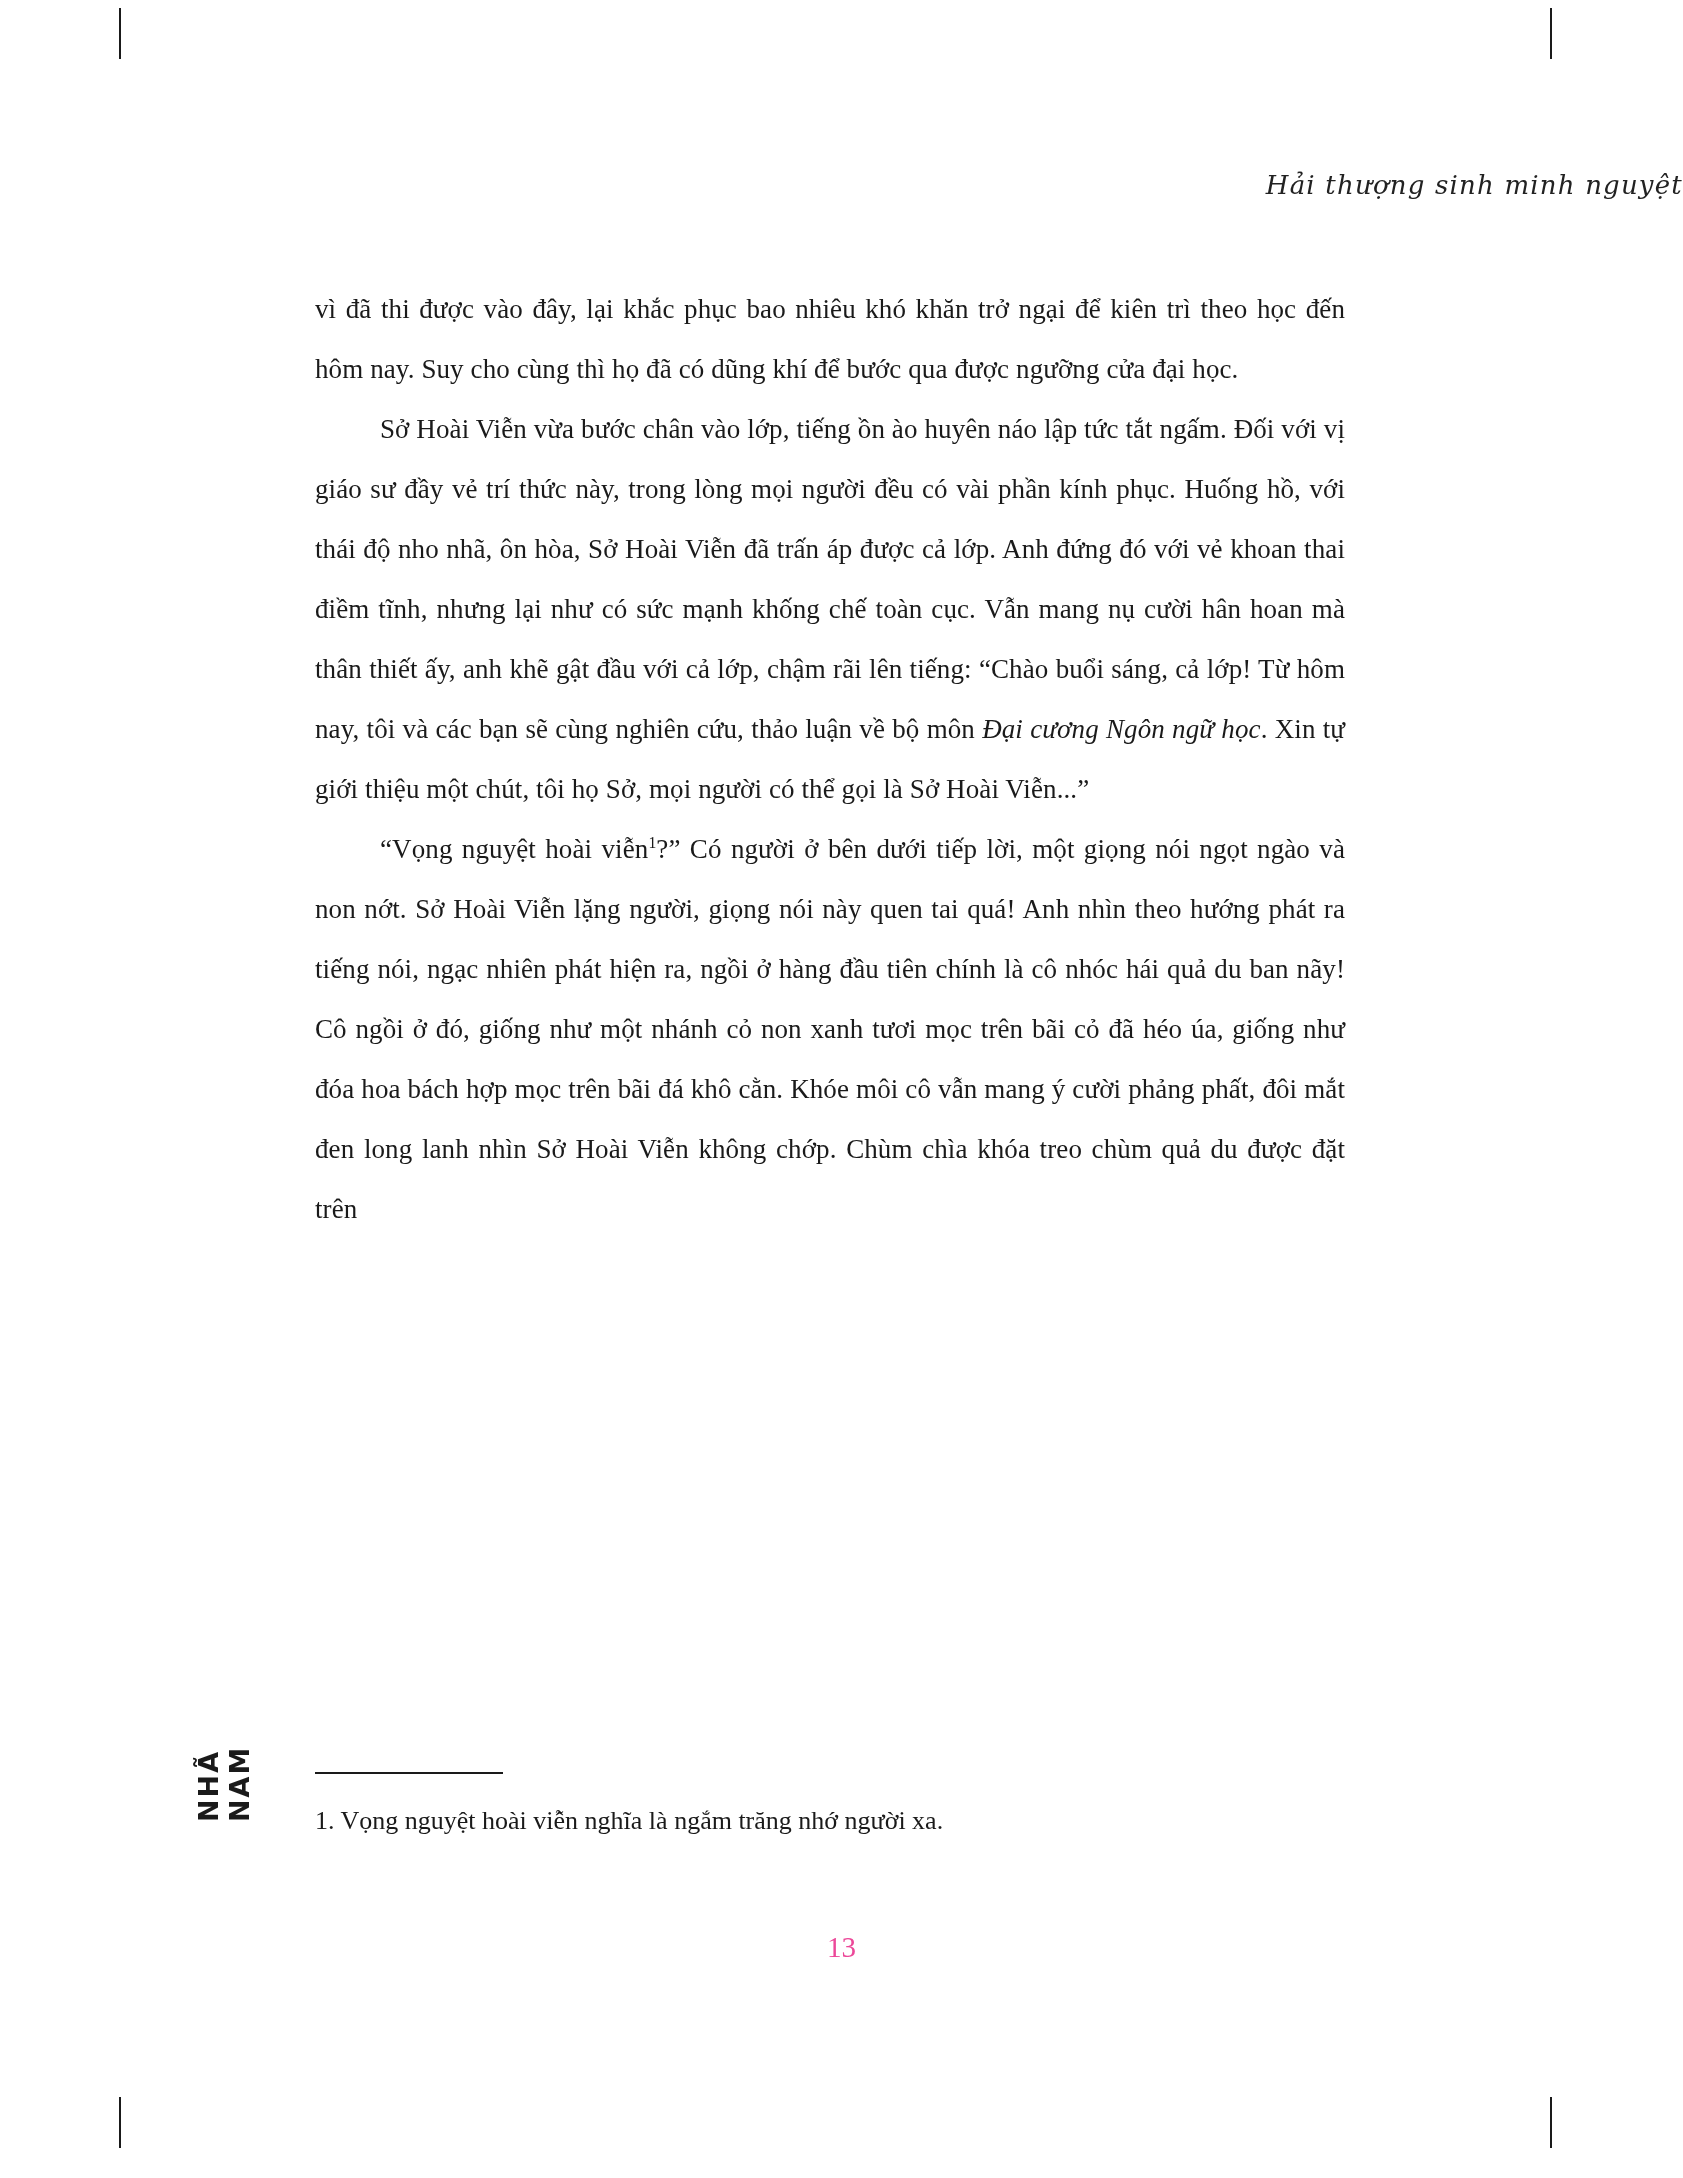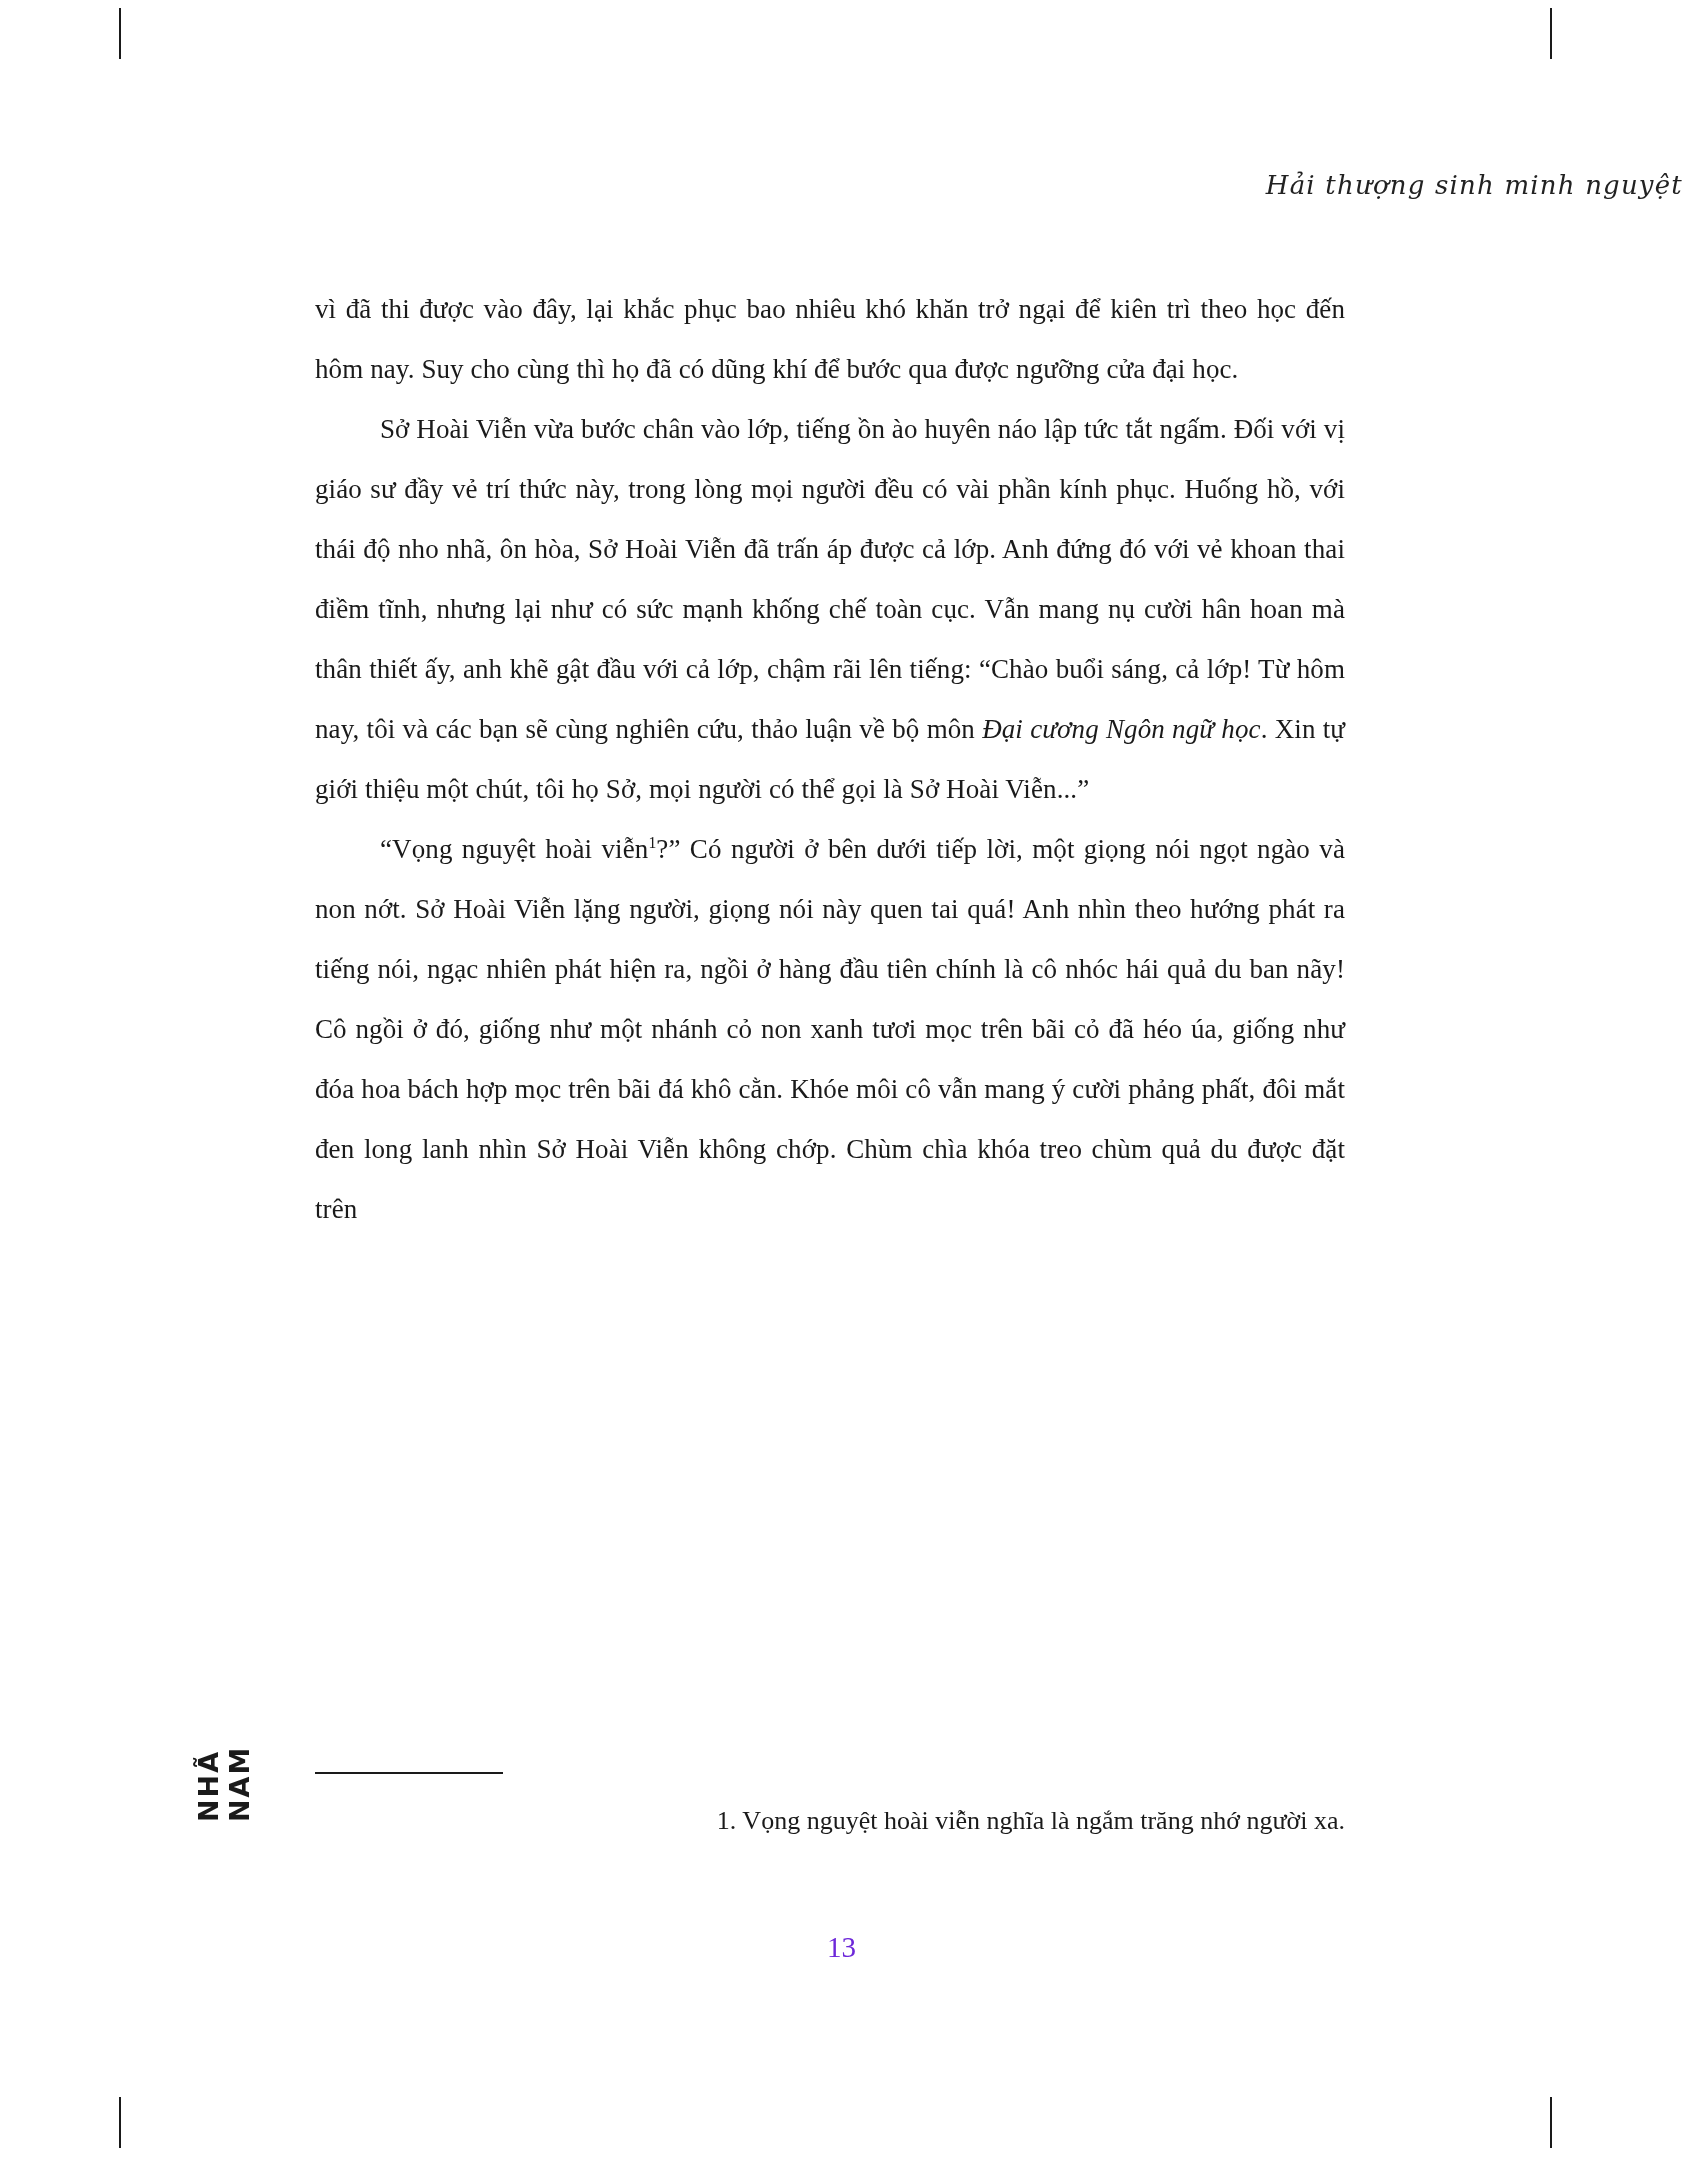--- a/index.html
+++ b/index.html
@@ -79,32 +79,31 @@
     background: #1a1a1a;
   }
   .footnote {
     position: absolute;
     left: 315px;
     top: 1802px;
     width: 1030px;
     font-size: 26px;
     line-height: 38px;
     color: #1a1a1a;
-    text-align: right;
   }
 
   
   .folio {
     position: absolute;
     left: 0;
     top: 1931px;
     width: 1683px;
     text-align: center;
     font-size: 29px;
-    color: #6d28d9;
+    color: #ec4899;
   }
 
   
   .spine-mark {
     position: absolute;
     left: 194px;
     top: 1683px;
     width: 59px;
     height: 139px;
     display: flex;

